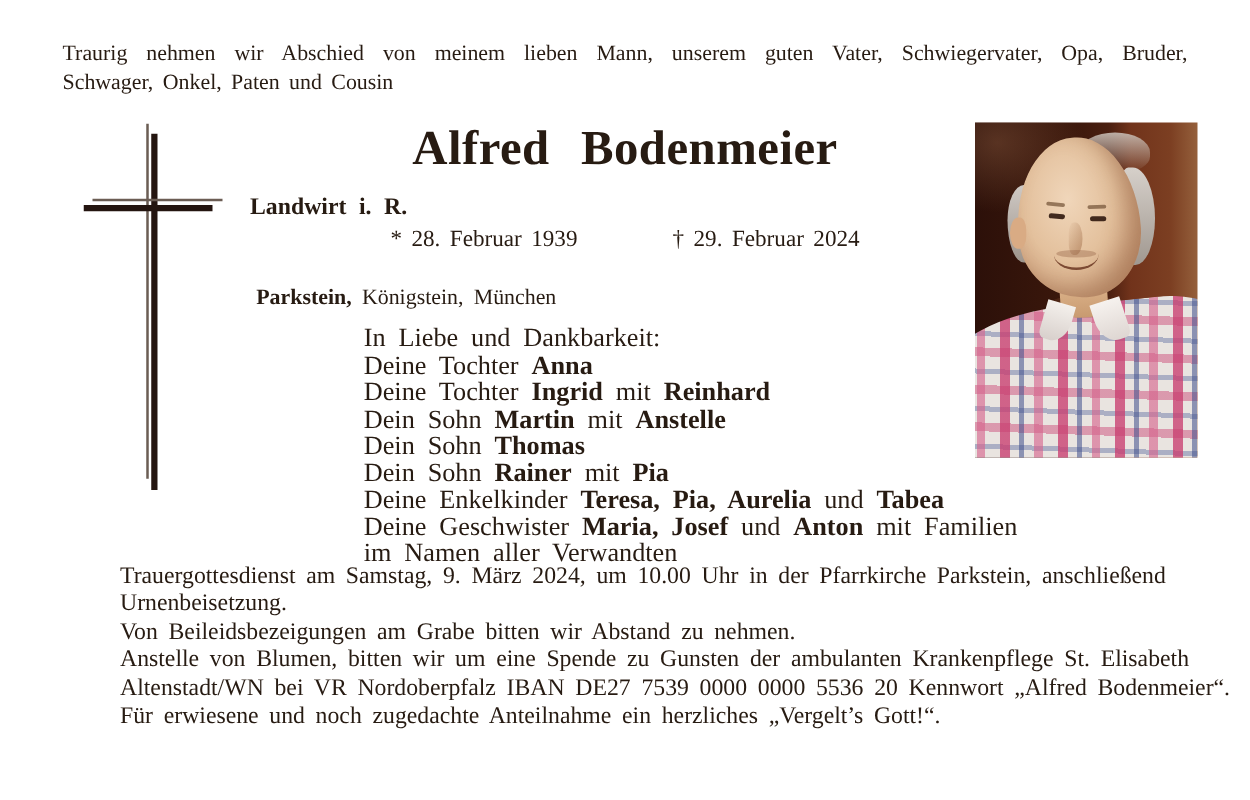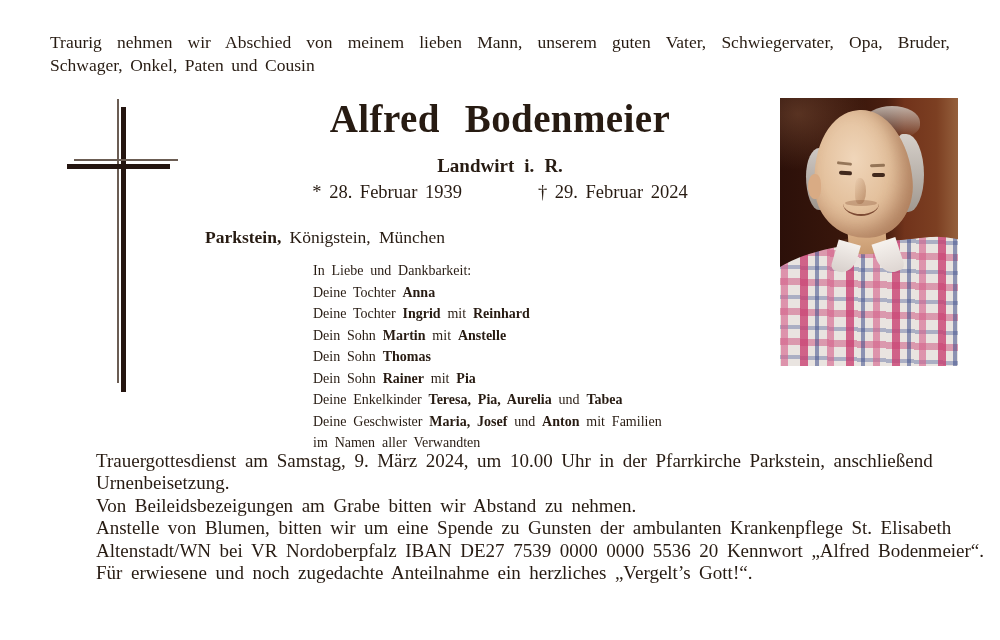--- a/index.html
+++ b/index.html
@@ -18,28 +18,28 @@
   
   .cross div{position:absolute;}
   .cross .cv-thin {left:117px;top:99px;width:2px;height:284px;background:#6b5d54;}
   .cross .cv-thick{left:121px;top:107px;width:5px;height:285px;background:#241510;}
   .cross .ch-thin {left:74px;top:159px;width:104px;height:2px;background:#6b5d54;}
   .cross .ch-thick{left:67px;top:164px;width:103px;height:5px;background:#241510;}
 
   
   .name{position:absolute;left:200px;top:96px;width:600px;text-align:center;
         font-size:39px;font-weight:bold;word-spacing:0.38em;letter-spacing:0.4px;}
-  .subtitle{position:absolute;left:200px;top:155px;width:600px;text-align:center;
+  .subtitle{position:absolute;left:200px;top:155px;width:600px;
         font-size:19px;font-weight:bold;word-spacing:0.28em;}
   .dates{position:absolute;left:200px;top:182px;width:600px;display:flex;justify-content:center;gap:76px;
         font-size:18.5px;word-spacing:0.16em;}
 
   .places{position:absolute;left:205px;top:227px;font-size:17.5px;word-spacing:0.22em;}
 
-  .family{position:absolute;left:313px;top:260px;font-size:14px;line-height:21.5px;word-spacing:0.24em;}
+  .family{position:absolute;left:291px;top:260px;font-size:21px;line-height:21.5px;word-spacing:0.24em;}
 
   .service{position:absolute;left:50px;top:450px;width:900px;font-size:19px;line-height:22.4px;word-spacing:0.2em;margin-left:46px;}
 
   
   .photo{position:absolute;left:780px;top:98px;width:178px;height:268px;overflow:hidden;
     background:
       radial-gradient(ellipse 100px 80px at 10% 6%, rgba(150,100,70,.40), rgba(150,100,70,0) 70%),
       linear-gradient(to right,#2c1009 0%,#3c180c 45%,#4a1f10 60%,#71331b 70%,#7c3f22 88%,#95603c 100%);
   }
   .photo div{position:absolute;}

